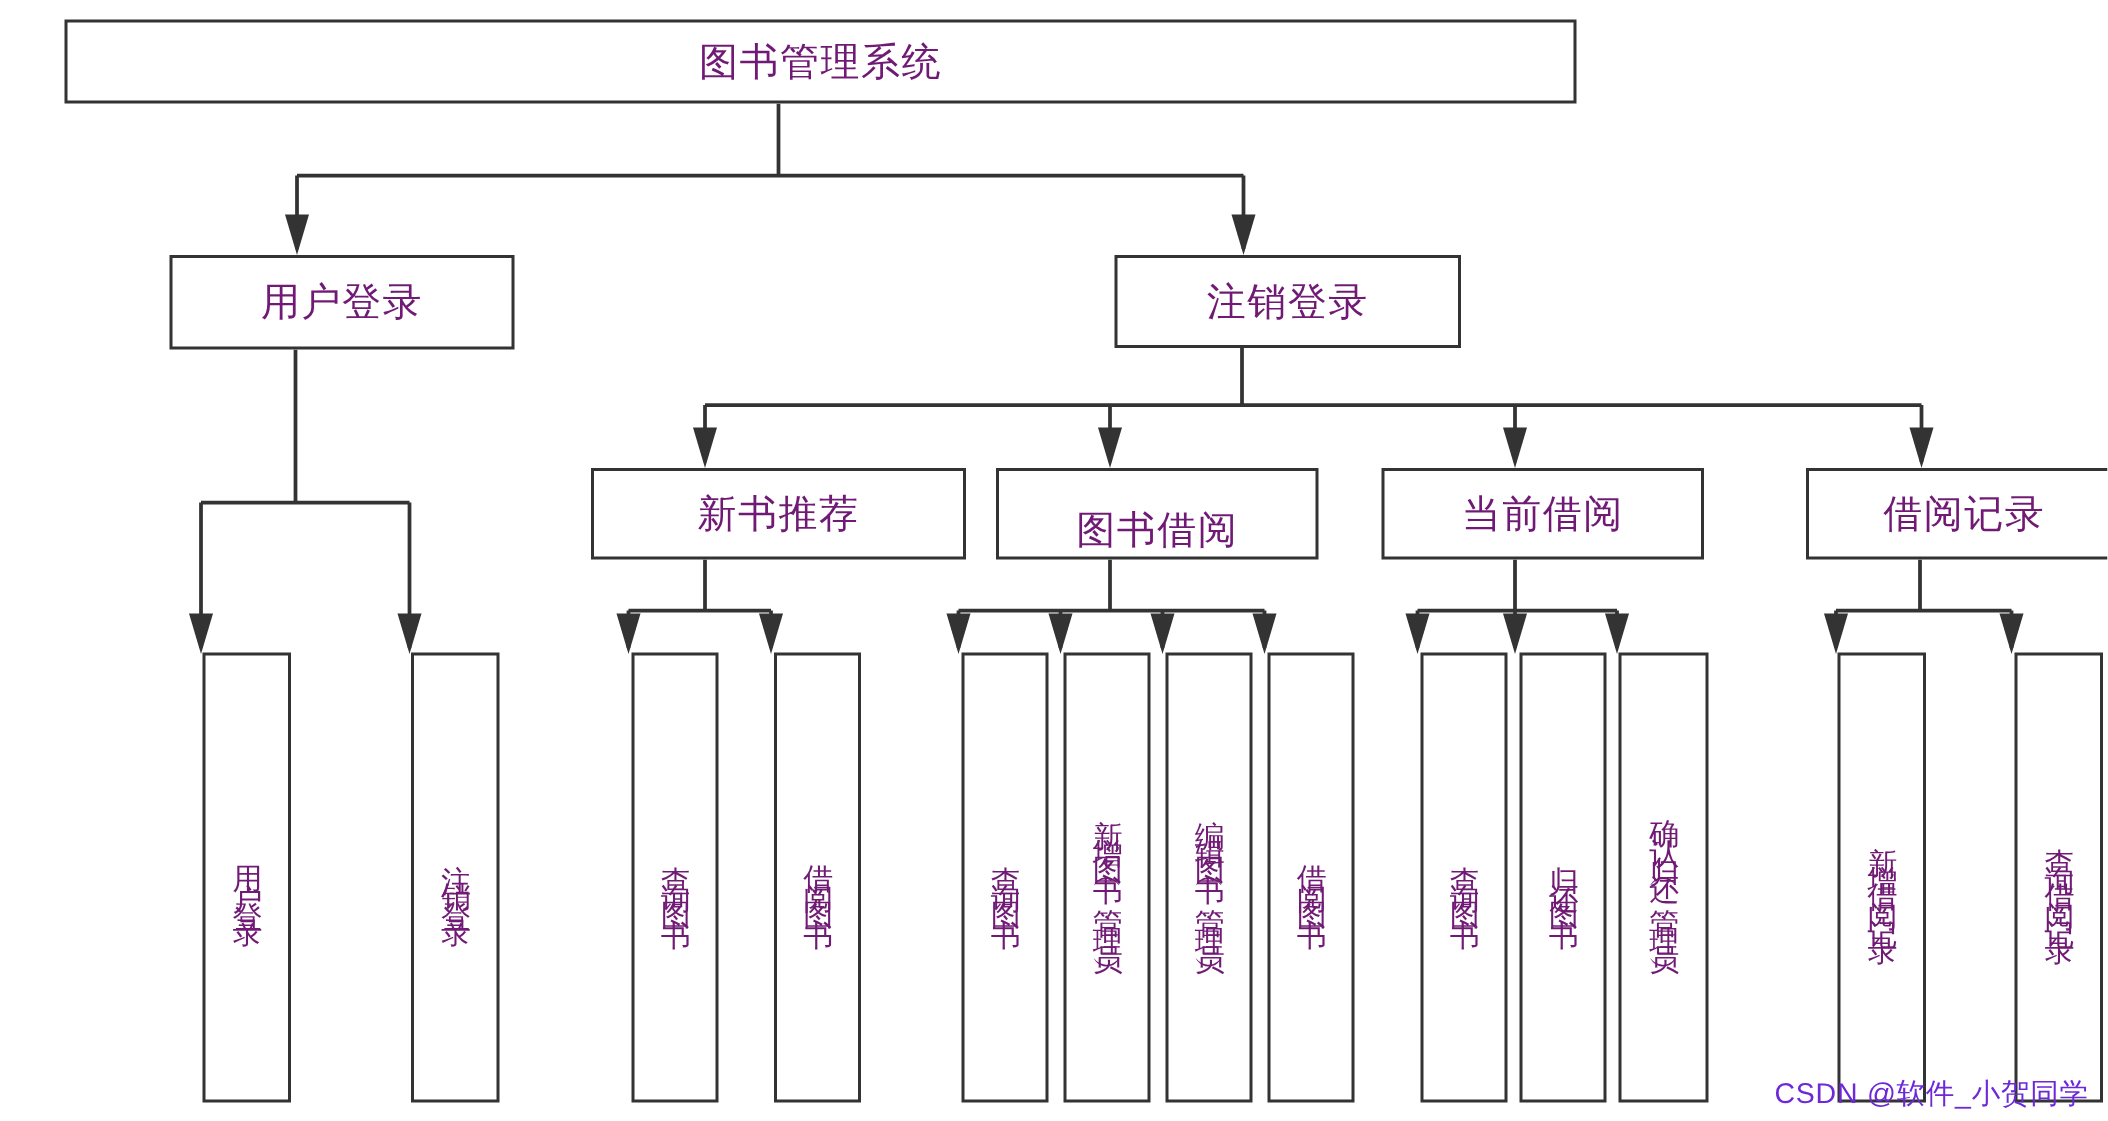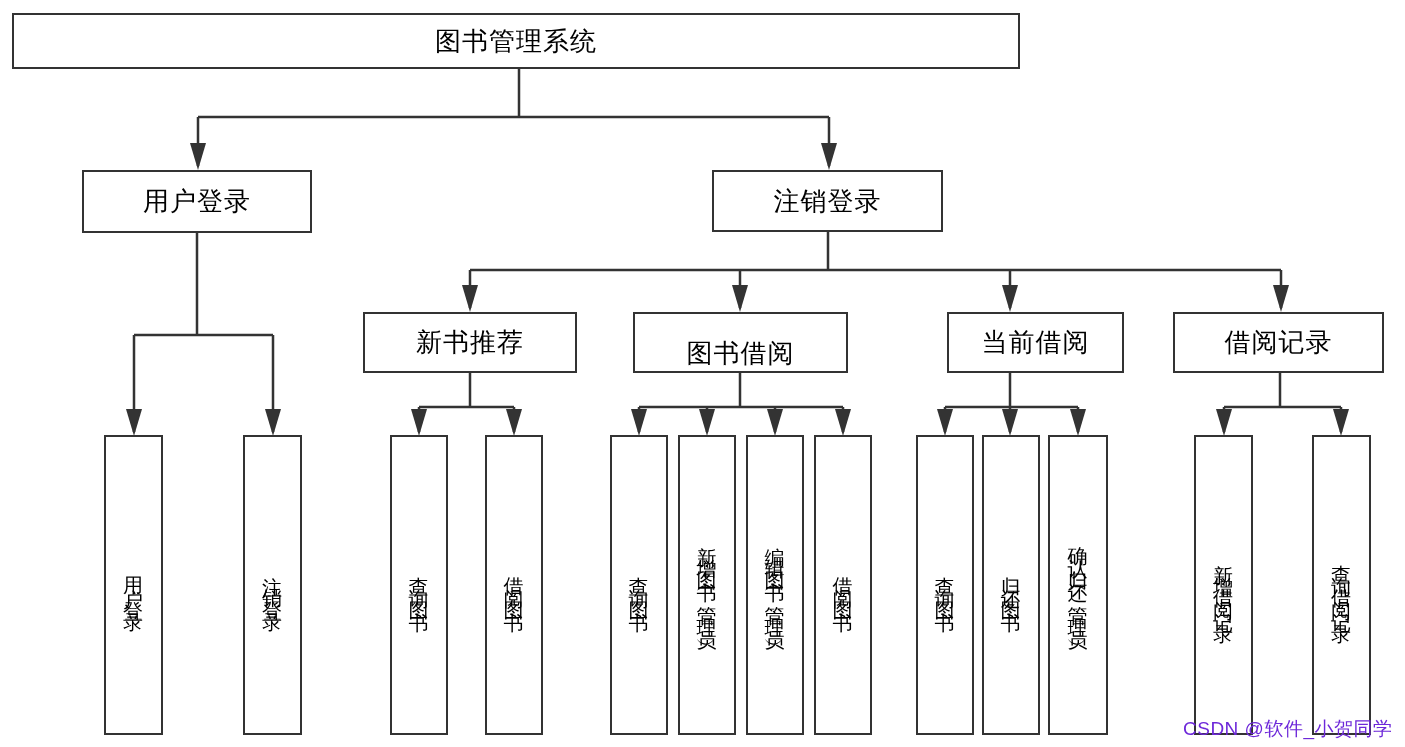--- a/index.html
+++ b/index.html
@@ -32,42 +32,43 @@
     stroke: none;
   }
   .node {
     position: absolute;
     box-sizing: border-box;
     border: 2.5px solid #333333;
     background: #ffffff;
     display: flex;
     align-items: center;
     justify-content: center;
-    color: #000000;
+    color: #701a75;
+    margin-left: 31px;
   }
   .hnode .label {
     font-size: 26px;
     letter-spacing: 1px;
     white-space: nowrap;
   }
   .vnode .label {
     writing-mode: vertical-rl;
     text-orientation: mixed;
     font-size: 20px;
     letter-spacing: 12px;
     line-height: 1.1;
     white-space: nowrap;
   }
   
   .n-root    { left: 12px;   top: 13px;  width: 1008px; height: 56px; }
   .n-login   { left: 82px;   top: 170px; width: 230px;  height: 63px; }
   .n-manage  { left: 712px;  top: 170px; width: 231px;  height: 62px; }
-  .n-rec     { left: 363px;  top: 312px; width: 214px;  height: 61px; }
+  .n-rec     { left: 363px;  top: 312px; width: 250px;  height: 61px; }
   .n-borrow  { left: 633px;  top: 312px; width: 215px;  height: 61px; align-items: flex-end; }
-  .n-current { left: 947px;  top: 312px; width: 177px;  height: 61px; }
+  .n-current { left: 890px;  top: 312px; width: 215px;  height: 61px; }
   .n-records { left: 1173px; top: 312px; width: 211px;  height: 61px; }
   
   .vnode { top: 435px; height: 300px; }
   .n-l1  { left: 104px;  width: 59px; }
   .n-l2  { left: 243px;  width: 59px; }
   .n-l3  { left: 390px;  width: 58px; }
   .n-l4  { left: 485px;  width: 58px; }
   .n-l5  { left: 610px;  width: 58px; }
   .n-l6  { left: 678px;  width: 58px; }
   .n-l7  { left: 746px;  width: 58px; }

